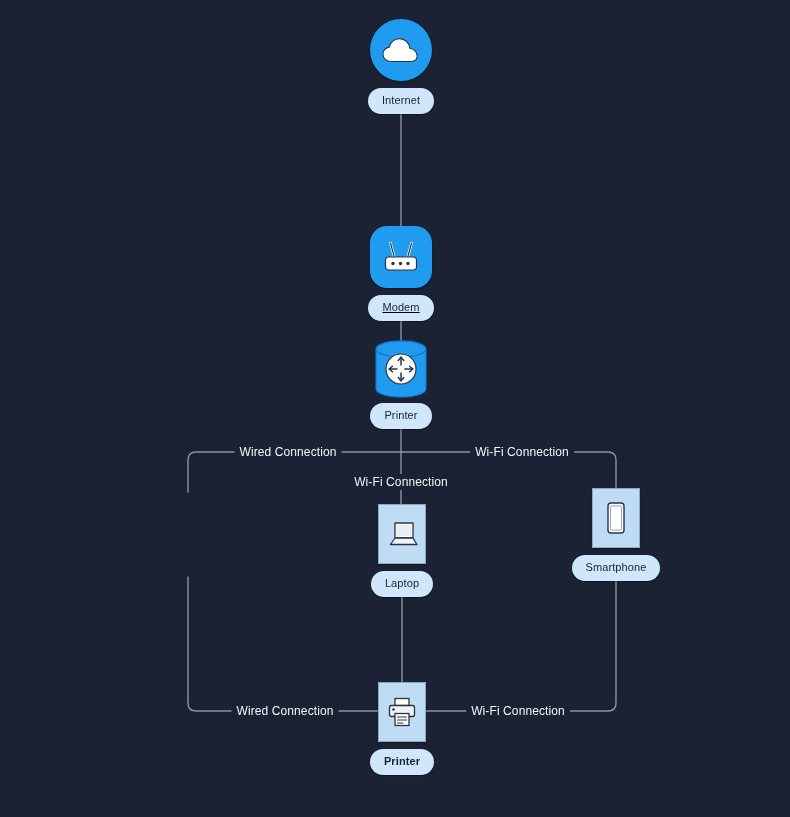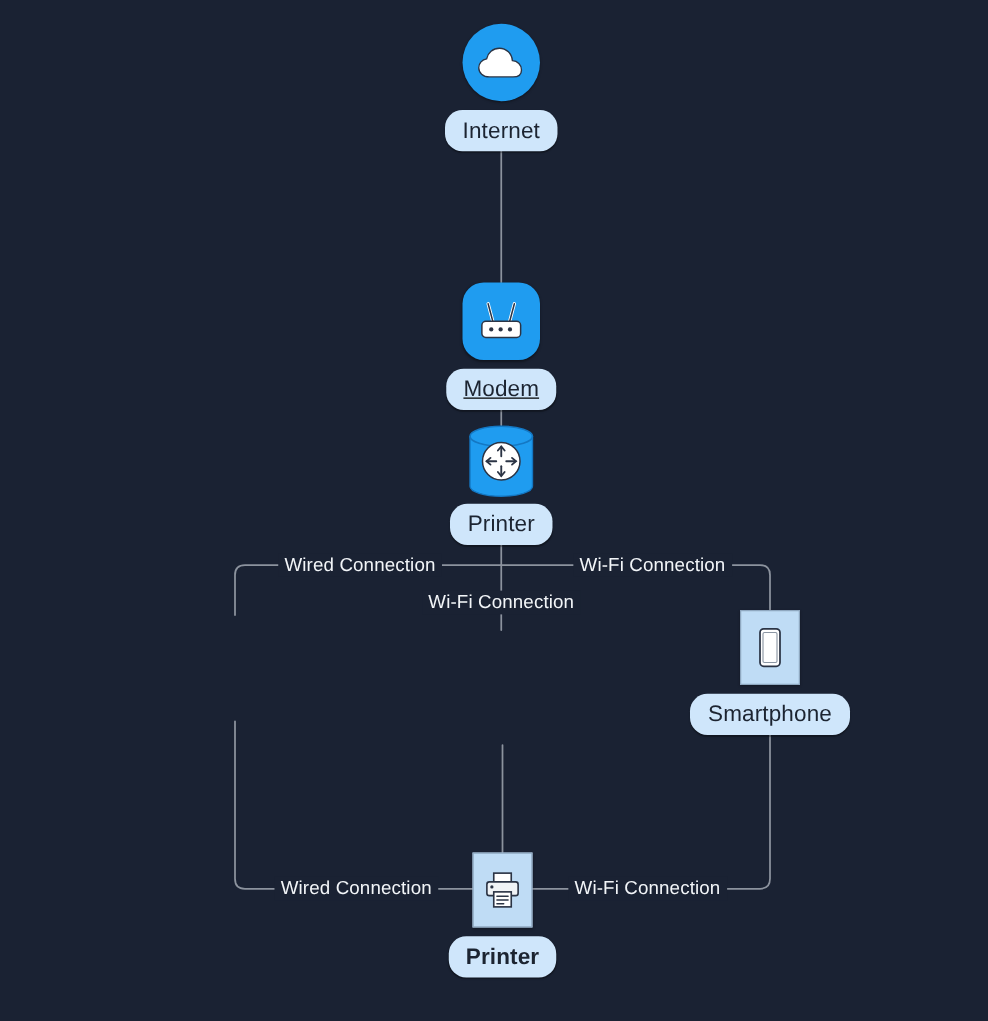--- a/index.html
+++ b/index.html
@@ -33,21 +33,21 @@
     position: absolute;
     display: flex;
     flex-direction: column;
     align-items: center;
   }
   
   .pill {
     background: #cfe6fb;
     color: #1c2431;
     border-radius: 14px;
-    font-size: 18px;
+    font-size: 11px;
     line-height: 1;
     padding: 7px 14px 8px 14px;
     text-align: left;
     white-space: nowrap;
     box-shadow: 0 1px 1px rgba(0,0,0,.35);
     letter-spacing: .1px;
   }
   
   .icon-internet {
     width: 62px;
@@ -86,21 +86,21 @@
     align-items: center;
     justify-content: center;
     box-shadow: 0 1px 2px rgba(0,0,0,.3);
   }
   .node-gap-lg { height: 7px; }
   .node-gap-sm { height: 5px; }
 
   .edge-label {
     position: absolute;
     color: #f2f5f8;
-    font-size: 15px;
+    font-size: 12px;
     line-height: 1;
     white-space: nowrap;
     transform: translate(-50%, -50%);
     background: #1a2233;
     padding: 2px 5px;
     letter-spacing: .1px;
   }
 </style>
 </head>
 <body>
@@ -188,20 +188,31 @@
           <line x1="43.5" y1="29" x2="36" y2="29"></line>
           <path d="M40.6,26.3 L43.8,29 L40.6,31.7"></path>
         </g>
       </svg>
     </div>
     <div class="node-gap-sm"></div>
     <div class="pill">Printer</div>
   </div>
 
 
+  <div class="node" style="left:341px; top:504px; width:122px;">
+    <div class="icon-device">
+      <svg width="32" height="30" viewBox="0 0 32 30" xmlns="http://www.w3.org/2000/svg">
+        <path d="M9,4 L27,4 L27,19 L9,19 Z" fill="#ffffff" stroke="#2b3445" stroke-width="1.3" stroke-linejoin="round"></path>
+        <path d="M10.6,6 L25.4,6 L25.4,17.2 L10.6,17.2 Z" fill="#e7eef5"></path>
+        <path d="M9,19 L27,19 L31,25.5 L4.5,25.5 Z" fill="#f0f3f6" stroke="#2b3445" stroke-width="1.3" stroke-linejoin="round"></path>
+      </svg>
+    </div>
+    <div class="node-gap-lg"></div>
+    <div class="pill">Laptop</div>
+  </div>
 
   <div class="node" style="left:555px; top:488px; width:122px;">
     <div class="icon-device">
       <svg width="22" height="34" viewBox="0 0 22 34" xmlns="http://www.w3.org/2000/svg">
         <rect x="3" y="2" width="16" height="30" rx="3" fill="#ffffff" stroke="#2b3445" stroke-width="1.4"></rect>
         <rect x="5.4" y="5" width="11.2" height="24" rx="1.2" fill="#ffffff" stroke="#8b96a3" stroke-width="0.9"></rect>
       </svg>
     </div>
     <div class="node-gap-lg"></div>
     <div class="pill">Smartphone</div>

